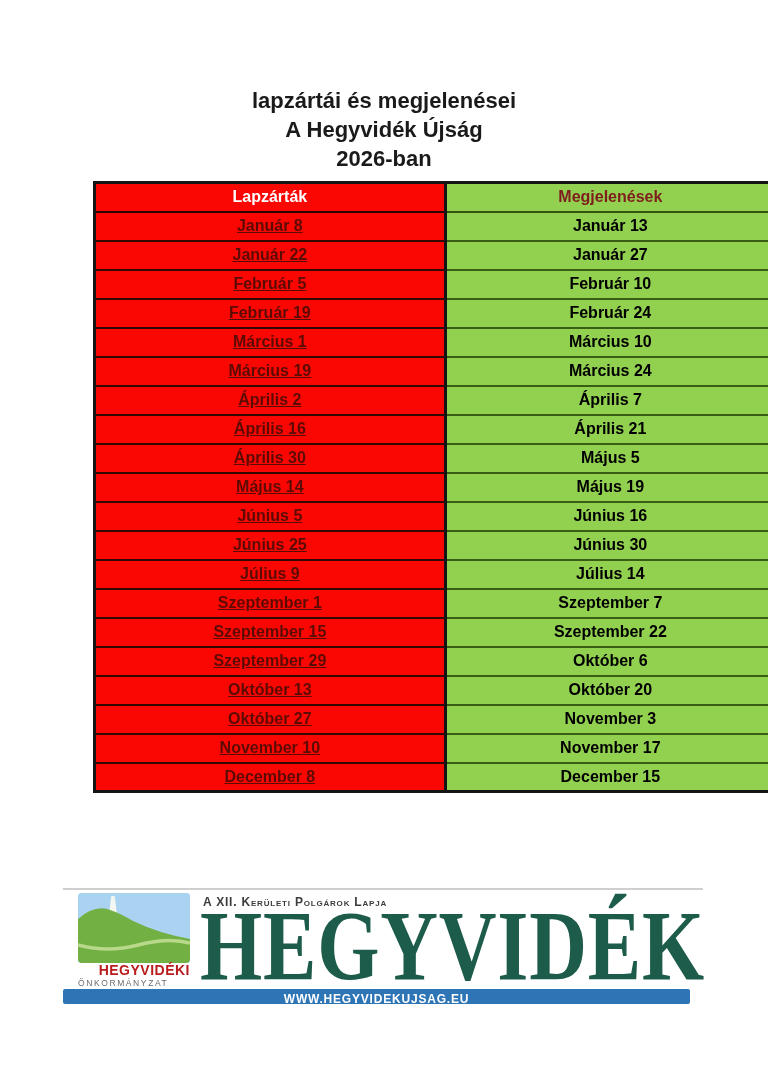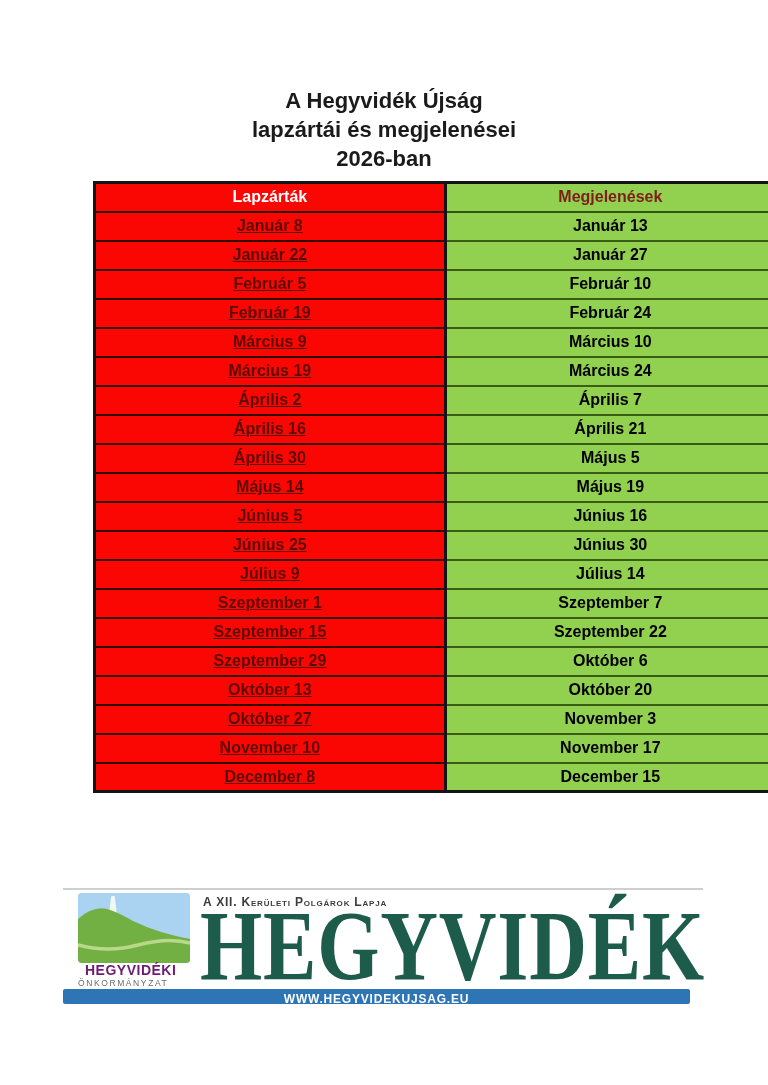--- a/index.html
+++ b/index.html
@@ -86,27 +86,27 @@
     position: absolute;
     left: 15px; top: 5px;
     width: 112px; height: 70px;
     border-radius: 4px;
     overflow: hidden;
     background: #a9d3f0;
   }
   .logo-square svg { display: block; }
   .logo-org-line1 {
     position: absolute;
-    left: 22px; top: 74px;
+    left: 15px; top: 74px;
     width: 112px;
-    text-align: left;
+    text-align: right;
     font-size: 14px;
     font-weight: bold;
     letter-spacing: 0.5px;
-    color: #701a75;
+    color: #b91c1c;
   }
   .logo-org-line2 {
     position: absolute;
     left: 15px; top: 90px;
     width: 112px;
     font-size: 8.5px;
     letter-spacing: 1.6px;
     color: #6a6a6a;
   }
   .masthead-tagline {
@@ -144,22 +144,22 @@
     font-weight: bold;
     letter-spacing: 0.8px;
     color: #ffffff;
     line-height: 15px;
   }
 </style>
 </head>
 <body>
 
 <div class="doc-title">
+  <div>lapzártái és megjelenései</div>
   <div>A Hegyvidék Újság</div>
-  <div>lapzártái és megjelenései</div>
   <div>2026-ban</div>
 </div>
 
 <table class="schedule">
   <thead>
     <tr>
       <th class="head-deadline">Lapzárták</th>
       <th class="head-publication">Megjelenések</th>
     </tr>
   </thead>
@@ -178,21 +178,21 @@
     <td class="cell-deadline">Február 5</td>
     <td class="cell-publication">Február 10</td>
   </tr>
 
   <tr>
     <td class="cell-deadline">Február 19</td>
     <td class="cell-publication">Február 24</td>
   </tr>
 
   <tr>
-    <td class="cell-deadline">Március 9</td>
+    <td class="cell-deadline">Március 1</td>
     <td class="cell-publication">Március 10</td>
   </tr>
 
   <tr>
     <td class="cell-deadline">Március 19</td>
     <td class="cell-publication">Március 24</td>
   </tr>
 
   <tr>
     <td class="cell-deadline">Április 2</td>

